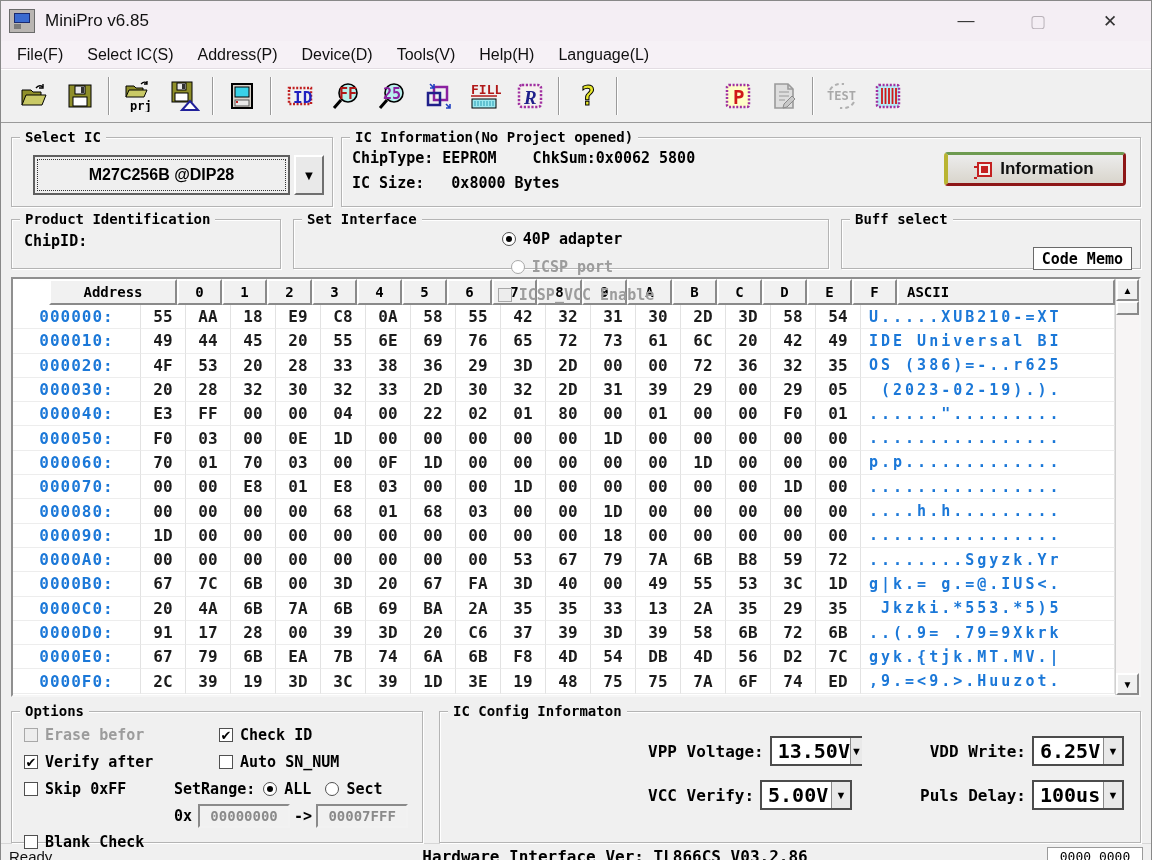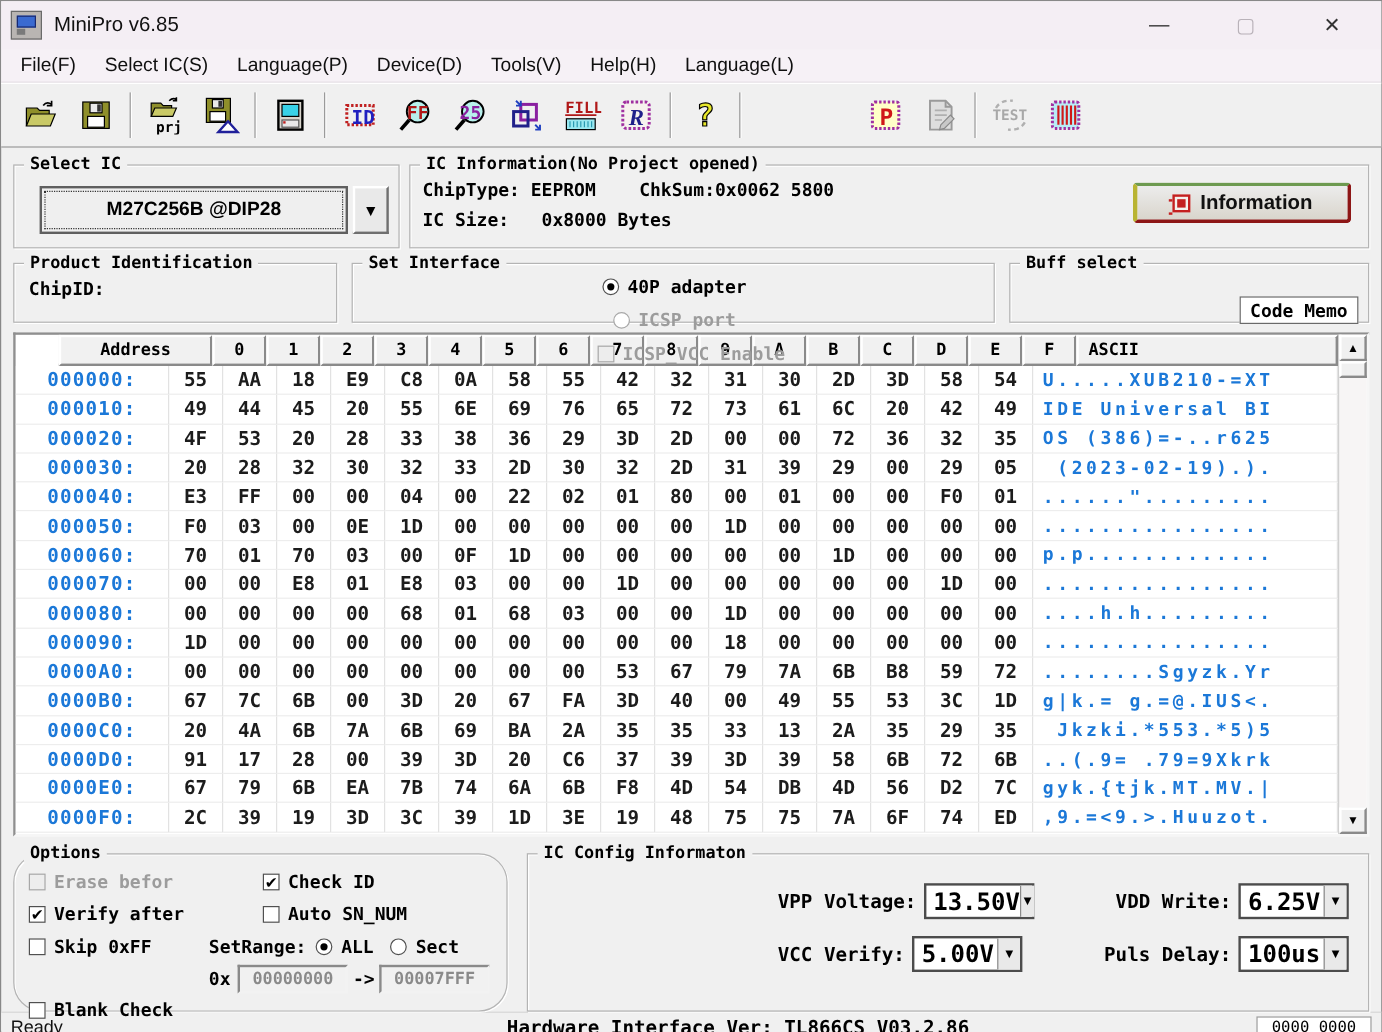--- a/index.html
+++ b/index.html
@@ -76,21 +76,21 @@
   .cell.addr { width:128px; color:#1b78d8; font-size:16px; letter-spacing:1px; }
   .cell.byte { width:45px; color:#1c1c1c; font-size:16px; }
   .cell.ascii { flex:1; color:#1b78d8; font-size:15px; justify-content:flex-start; padding-left:8px; letter-spacing:3px; white-space:pre; }
   .vscroll { width:24px; background:#f7f5f5; border-left:1px solid #d0d0d0; display:flex; flex-direction:column; }
   .sb-btn { height:22px; background:#f0f0f0; border:2px solid; border-color:#ffffff #8a8a8a #8a8a8a #ffffff; display:flex; align-items:center; justify-content:center; font-size:10px; color:#000; flex:0 0 auto; }
   .sb-thumb { height:14px; background:#f0f0f0; border:2px solid; border-color:#ffffff #8a8a8a #8a8a8a #ffffff; flex:0 0 auto; }
   .sb-track { flex:1; }
 
   
   .row3 { display:flex; gap:16px; height:132px; margin-top:14px; }
-  .gb-options { width:412px; padding:14px 10px 0 12px;border-radius:24px; }
+  .gb-options { width:412px; padding:14px 10px 0 12px; }
   .opt-grid { display:flex; flex-direction:column; gap:9px; }
   .opt-line { display:flex; align-items:center; }
   .gb-config { flex:1; padding:10px 16px 0 10px; }
   .cfg-row { display:flex; justify-content:flex-end; align-items:center; margin-top:14px; gap:6px; }
   .cfg-label { font-family:"DejaVu Sans Mono", monospace; font-size:16px; font-weight:bold; color:#000; }
   .cfg-select { width:92px; height:30px; border:2px solid #4c4c4c; background:#fff; display:flex; align-items:center; }
   .cfg-value { flex:1; font-family:"DejaVu Sans Mono", monospace; font-size:20px; font-weight:bold; color:#000; padding-left:6px; }
   .cfg-arrow { width:19px; height:100%; background:#e9e9e9; border-left:1px solid #8a8a8a; display:flex; align-items:center; justify-content:center; font-size:11px; }
   .cfg-gap { width:56px; }
   .range-box { width:92px; height:24px; border:2px solid; border-color:#8a8a8a #f2f2f2 #f2f2f2 #8a8a8a; background:#f1f1f1; display:flex; align-items:center; justify-content:center; font-family:"DejaVu Sans Mono", monospace; font-size:14px; font-weight:bold; color:#8a8a8a; }
@@ -115,21 +115,21 @@
     <div class="win-controls">
       <div class="win-btn">—</div>
       <div class="win-btn max">▢</div>
       <div class="win-btn">✕</div>
     </div>
   </div>
 
   <div class="menubar" id="menubar">
       <span class="menu-item">File(F)</span>
       <span class="menu-item">Select IC(S)</span>
-      <span class="menu-item">Language(P)</span>
+      <span class="menu-item">Address(P)</span>
       <span class="menu-item">Device(D)</span>
       <span class="menu-item">Tools(V)</span>
       <span class="menu-item">Help(H)</span>
       <span class="menu-item">Language(L)</span>
     </div>
 
   <div class="toolbar">
     <div class="tb-btn">
       <svg width="30" height="28" viewBox="0 0 30 28">
         <path d="M3 23 V8 h9 l2 2 h8 v3" fill="#8f8f2a" stroke="#000"></path>

